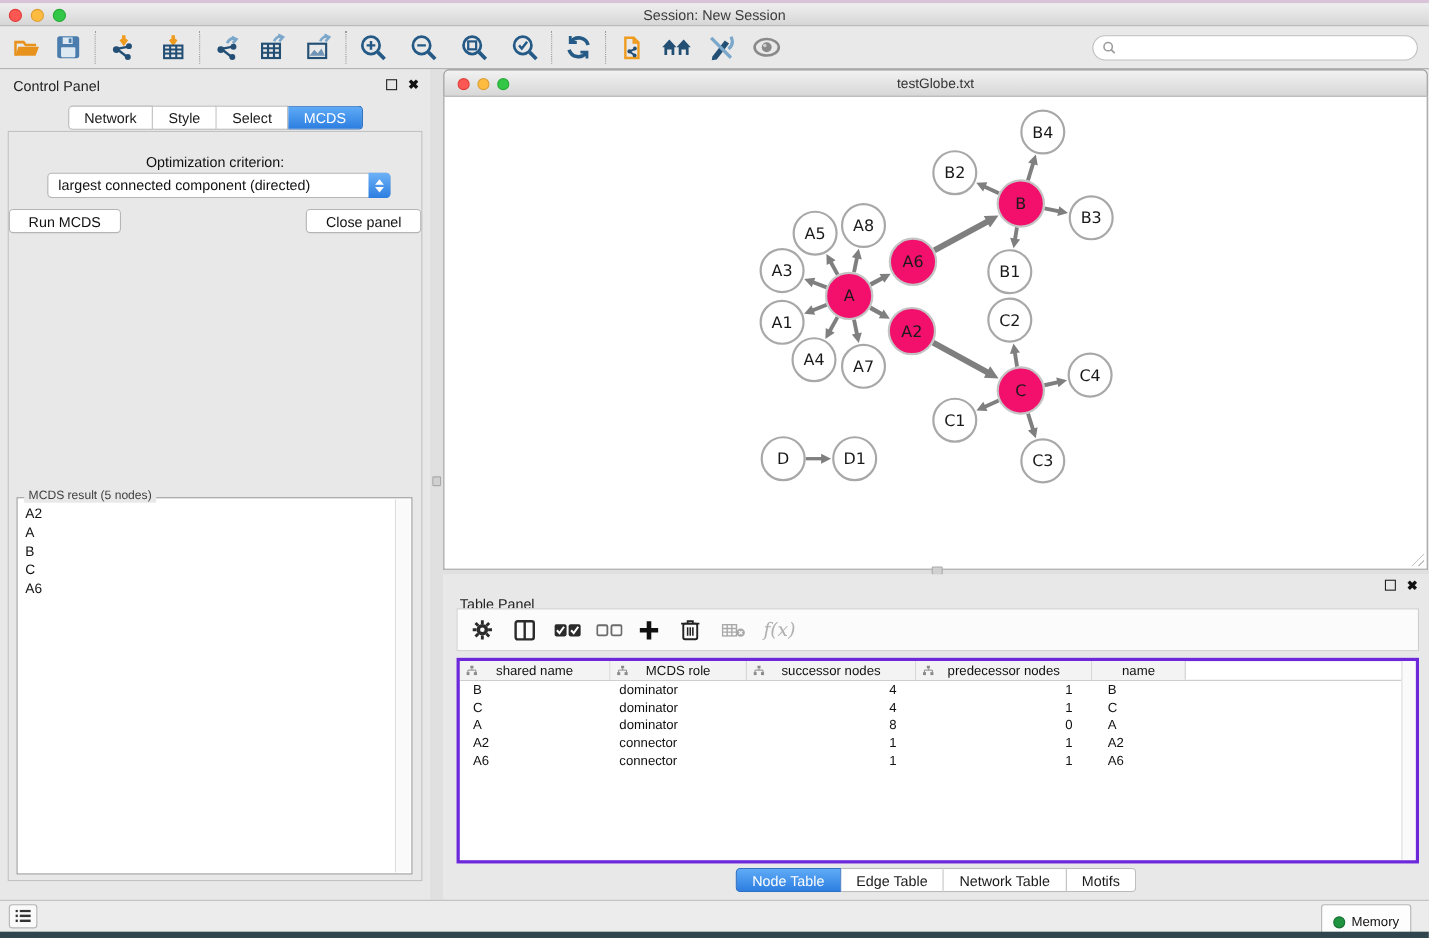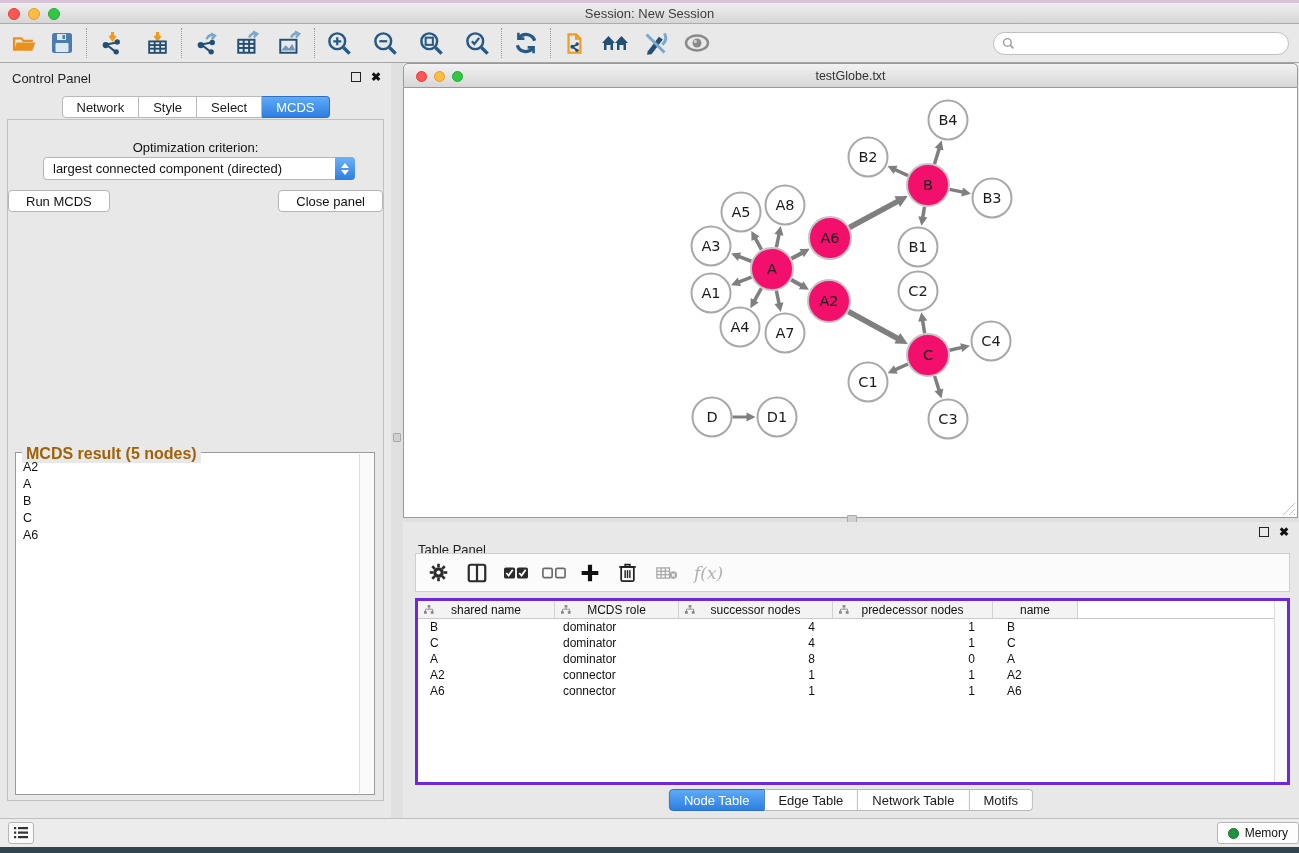--- a/index.html
+++ b/index.html
@@ -54,21 +54,21 @@
   .dd-stepper { width:20px; height:23px; margin:-1px -1px -1px 0; border-radius:0 4px 4px 0;
     background:linear-gradient(#6db2f8,#2d7ee0); display:flex; flex-direction:column; align-items:center; justify-content:center; gap:2px; }
   .dd-up { width:0; height:0; border-left:4px solid transparent; border-right:4px solid transparent; border-bottom:5px solid #fff; }
   .dd-down { width:0; height:0; border-left:4px solid transparent; border-right:4px solid transparent; border-top:5px solid #fff; }
 
   .cp-buttons { position:absolute; left:0; right:0; top:70px; display:flex; justify-content:space-between; }
   .btn { height:22px; padding:0 17px; background:#fff; border:1px solid #b5b5b5; border-radius:4px;
     font-size:13px; color:#111; display:flex; align-items:center; }
 
   .result-group { position:absolute; left:7px; right:8px; top:332px; bottom:5px; border:1px solid #9a9a9a; background:#fff; }
-  .result-title { position:absolute; left:6px; top:-8px; background:#e8e8e8; padding:0 4px; font-size:16px; color:#a16207;font-weight:bold; }
+  .result-title { position:absolute; left:6px; top:-8px; background:#e8e8e8; padding:0 4px; font-size:11px; color:#404040; }
   .result-list { position:absolute; left:1px; top:5px; right:16px; bottom:1px; overflow:hidden; }
   .result-item { font-size:12.5px; color:#111; padding:1.5px 0 1.5px 6px; }
   .result-scroll { position:absolute; top:1px; right:1px; bottom:1px; width:14px; background:#fafafa; border-left:1px solid #ddd; }
 
   
   .v-divider { position:absolute; left:391px; top:63px; width:12px; height:755px; background:#e0e0e0; }
   .v-handle { position:absolute; left:2px; top:370px; width:8px; height:9px; background:#d0d0d0; border:1px solid #aaa; border-radius:1px; }
 
   
   .net-window { position:absolute; left:403px; top:63px; width:895px; height:455px; }
@@ -101,21 +101,21 @@
   .dt-row { display:flex; height:16px; }
   .dt-cell { font-size:12px; color:#111; display:flex; align-items:center; white-space:nowrap; }
   .dt-scroll { position:absolute; top:0; right:0; bottom:0; width:13px; background:#fafafa; border-left:1px solid #ddd; }
 
   .tp-tabs { left:50%; transform:translateX(-50%); bottom:7px; top:auto; position:absolute; }
 
   
   .status-bar { position:absolute; left:0; top:818px; width:1299px; height:29px; background:#ececec; border-top:1px solid #bfbfbf; }
   .list-btn { position:absolute; left:8px; top:3px; width:26px; height:22px; background:#fafafa; border:1px solid #b5b5b5;
     border-radius:3px; display:flex; align-items:center; justify-content:center; }
-  .memory-btn { position:absolute; right:0; top:3px; height:22px; background:#fdfdfd; border:1px solid #b5b5b5;
+  .memory-btn { position:absolute; right:16px; top:3px; height:32px; background:#fdfdfd; border:1px solid #b5b5b5;
     border-radius:3px; display:flex; align-items:center; gap:6px; padding:0 10px; font-size:12px; color:#111; }
   .mem-dot { width:11px; height:11px; border-radius:50%; background:#1f9340; border:1px solid #157030; }
 
   svg text { font-family:"DejaVu Sans","Liberation Sans",sans-serif; }
 </style>
 </head>
 <body>
 
 <div id="app">
   <div class="desktop-top"></div>

